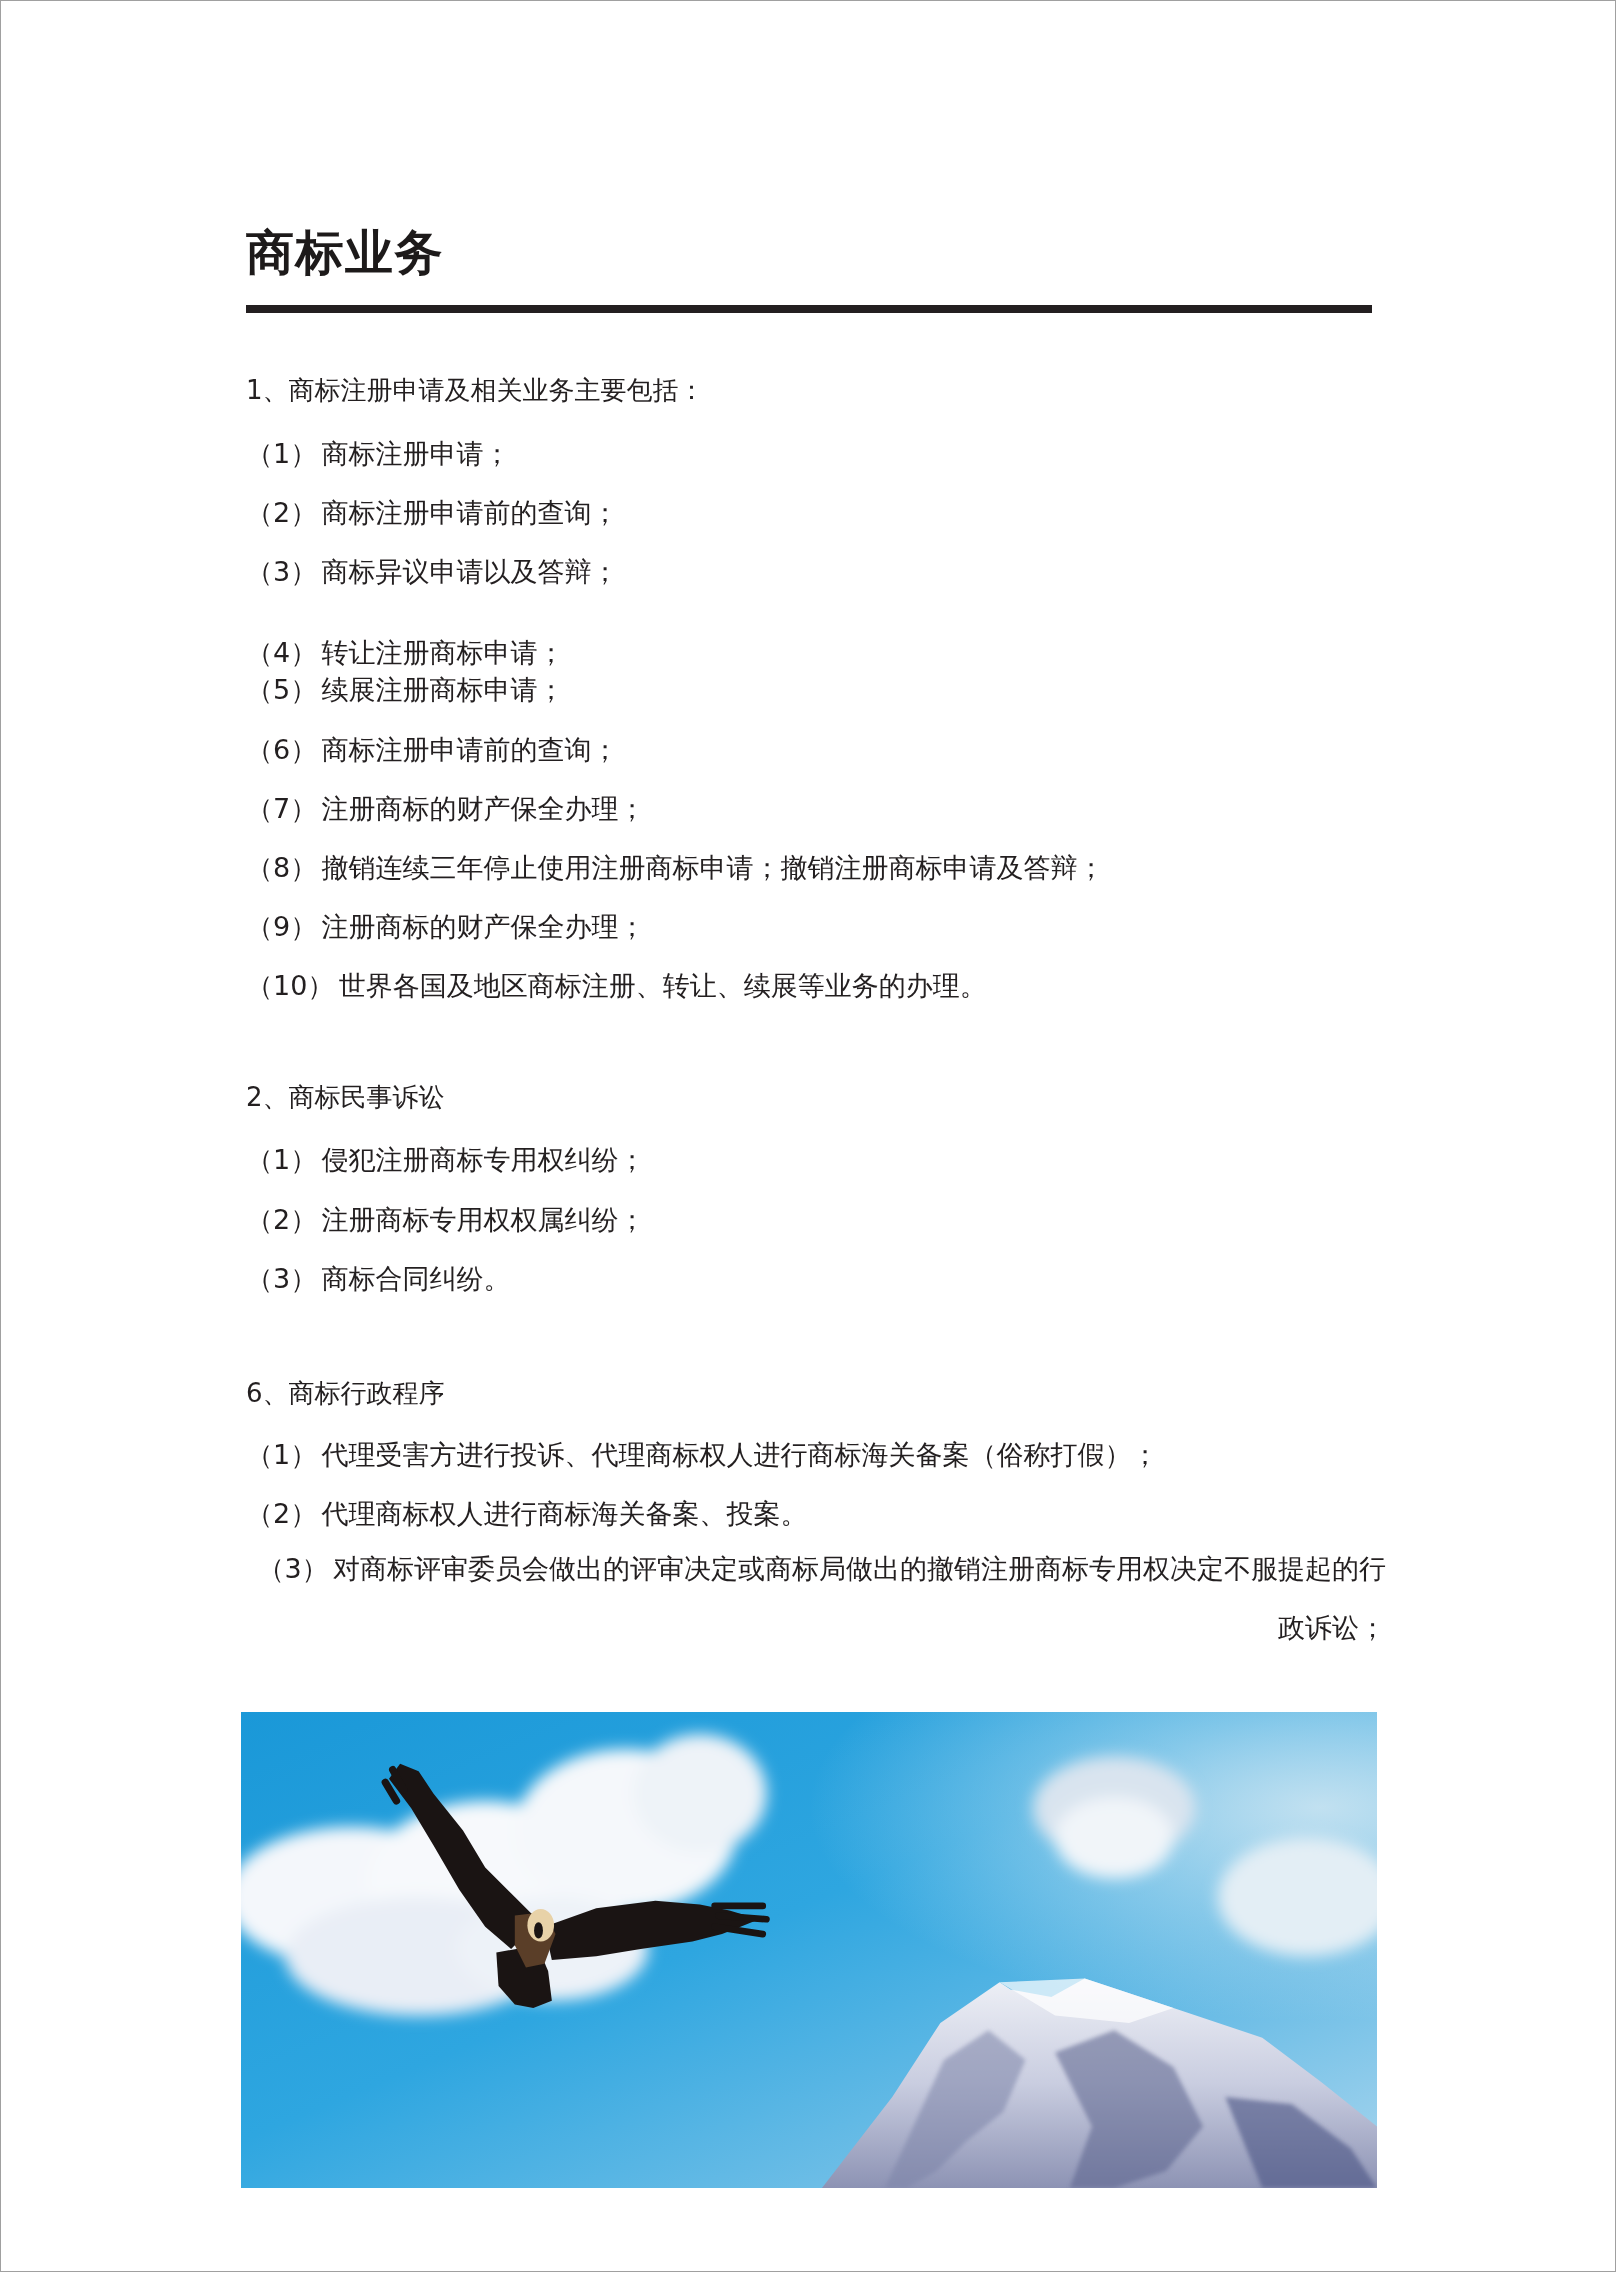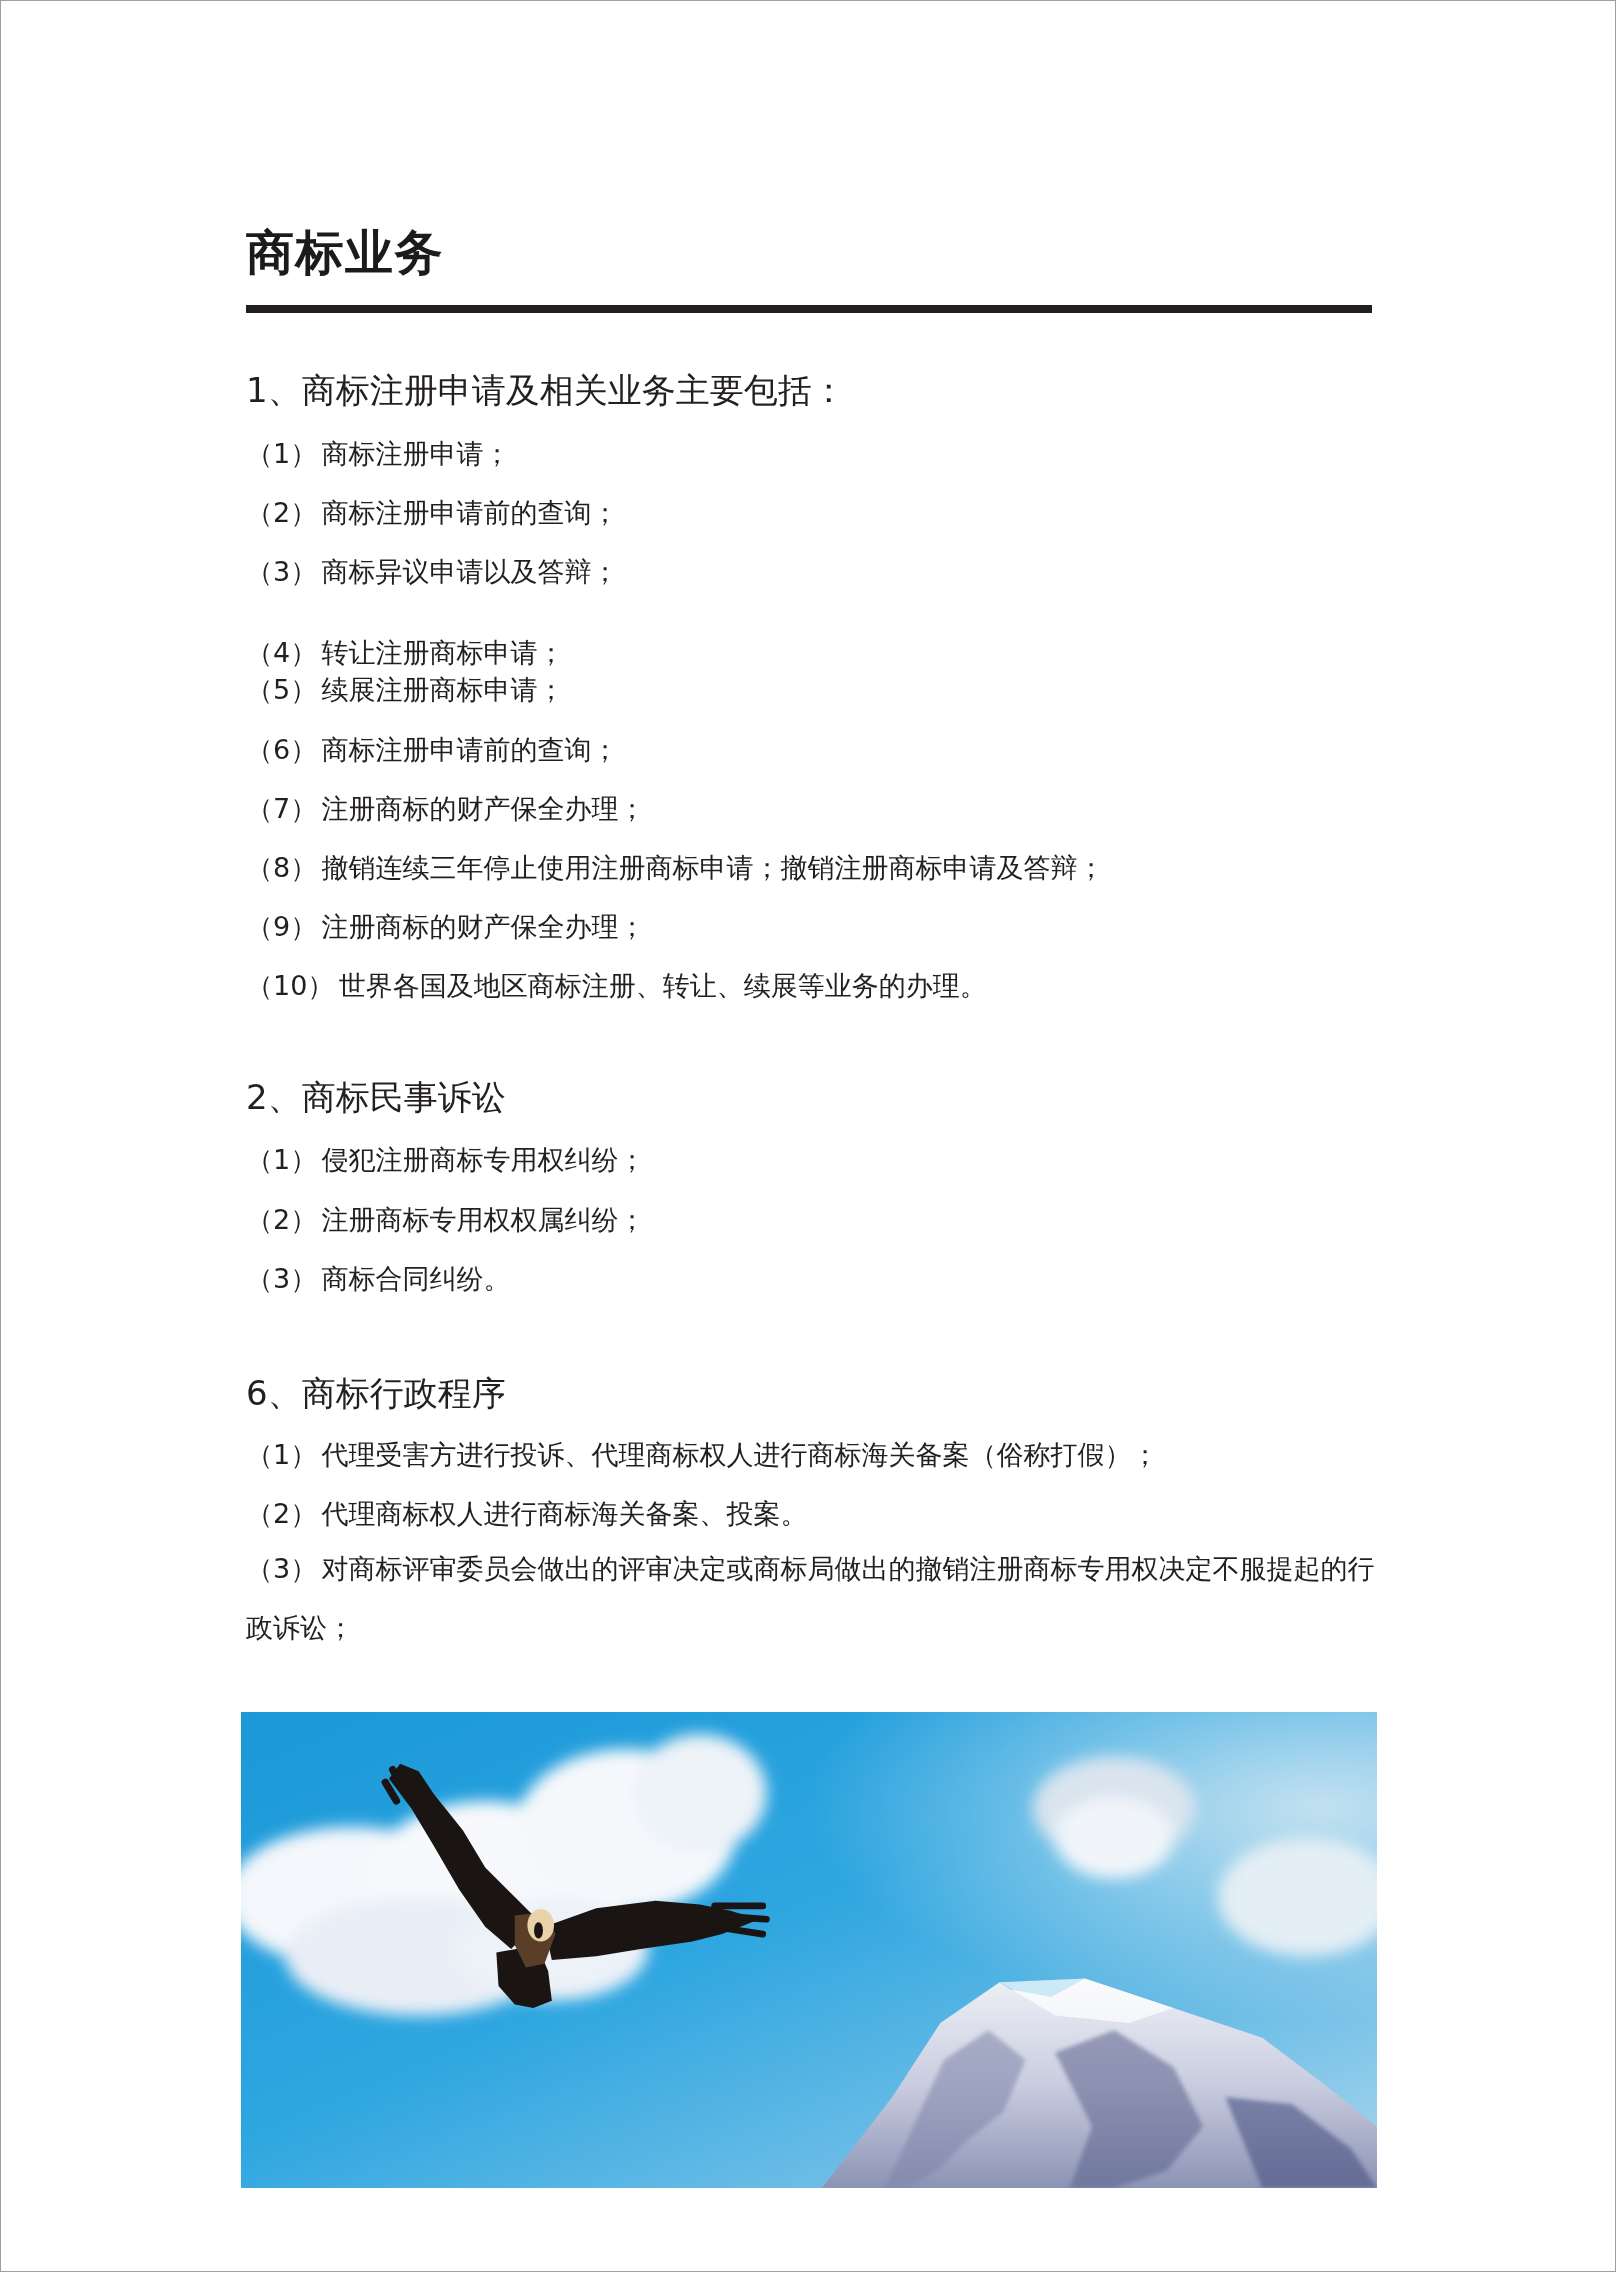--- a/index.html
+++ b/index.html
@@ -14,25 +14,26 @@
   .page-title {
     position: absolute; left: 246px; top: 219px;
     font-size: 48px; font-weight: bold; line-height: 67px; letter-spacing: 1.5px;
     color: #1d1a1a;
   }
   .title-rule {
     position: absolute; left: 246px; top: 305px; width: 1126px; height: 8.1px;
     background: #231f20;
   }
   .section-heading {
-    position: absolute; left: 246px; font-size: 34px; line-height: 41px; color: #231f20;
+    position: absolute; left: 246px; font-size: 26px; line-height: 41px; color: #231f20;
   }
   .list-item {
     position: absolute; left: 246px; font-size: 27px; line-height: 34px; color: #231f20;
     white-space: nowrap;
+    text-align: right;
   }
   .list-item .num { margin-right: 4.4px; }
   .list-item.wrap { white-space: normal; width: 1140px; line-height: 59px; top: 1547px; }
   .hero-image {
     position: absolute; left: 241px; top: 1712px; width: 1136px; height: 476px;
     overflow: hidden;
   }
   .hero-image svg { display: block; width: 100%; height: 100%; }
 </style>
 </head>

